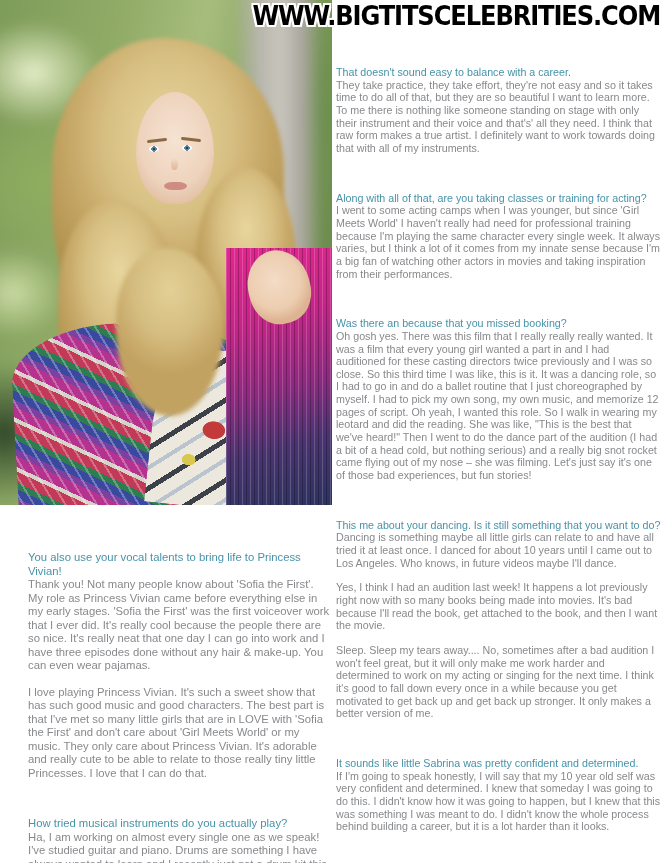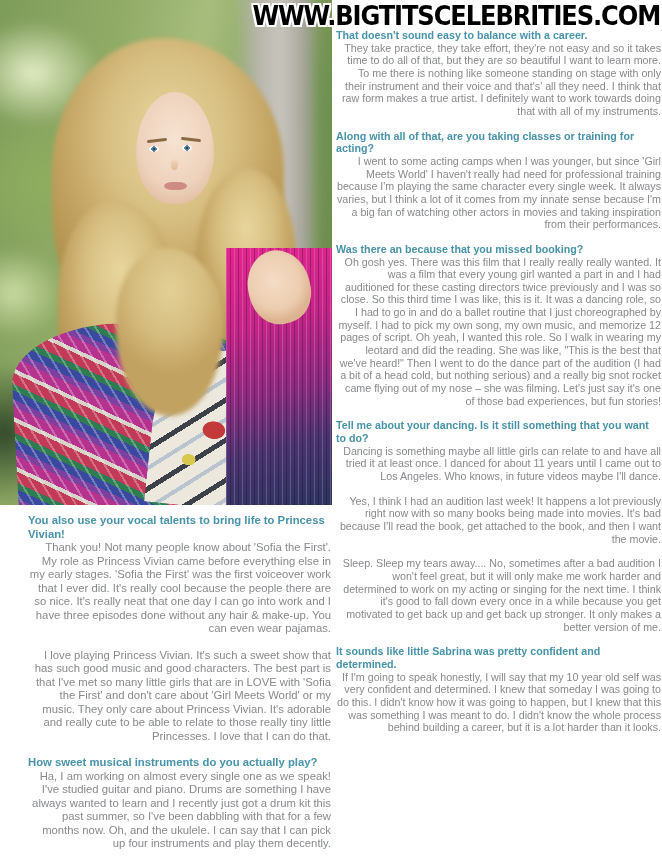--- a/index.html
+++ b/index.html
@@ -95,22 +95,22 @@
     border-radius:50% 50% 45% 45%;
     background:radial-gradient(60% 55% at 45% 40%, #f4dcc6 0%, #eccdb0 70%, #ddb391 100%);
   }
 
   
   .col{position:absolute;}
   .col-right{left:336px;top:29px;width:325px;font-size:10.7px;line-height:12.65px;}
   .col-left{left:28px;top:514px;width:303px;font-size:11.3px;line-height:13.5px;}
   .qa{margin:0 0 12px 0;}
   .col-left .qa{margin-bottom:13px;}
-  .q{color:#4793a9;font-weight:bold;}
-  .a{color:#87898c;text-align:right;}
+  .q{color:#4793a9;font-weight:normal;margin-top:37px;}
+  .a{color:#87898c;}
   .a .ital{}
 </style>
 </head>
 <body>
 
 <div class="photo">
   <div class="bg"></div>
   <div class="trunk"></div>
   <div class="hair main"></div>
   <div class="hair lobe-left"></div>
@@ -138,22 +138,22 @@
   </div>
   <div class="qa">
     <div class="q">Along with all of that, are you taking classes or training for acting?</div>
     <div class="a">I went to some acting camps when I was younger, but since 'Girl Meets World' I haven't really had need for professional training because I'm playing the same character every single week. It always varies, but I think a lot of it comes from my innate sense because I'm a big fan of watching other actors in movies and taking inspiration from their performances.</div>
   </div>
   <div class="qa">
     <div class="q">Was there an because that you missed booking?</div>
     <div class="a">Oh gosh yes. There was this film that I really really really wanted. It was a film that every young girl wanted a part in and I had auditioned for these casting directors twice previously and I was so close. So this third time I was like, this is it. It was a dancing role, so I had to go in and do a ballet routine that I just choreographed by myself. I had to pick my own song, my own music, and memorize 12 pages of script. Oh yeah, I wanted this role. So I walk in wearing my leotard and did the reading. She was like, "This is the best that we've heard!"  Then I went to do the dance part of the audition (I had a bit of a head cold, but nothing serious) and a really big snot rocket came flying out of my nose – she was filming.  Let's just say it's one of those bad experiences, but fun stories!</div>
   </div>
   <div class="qa">
-    <div class="q">Tell me about your dancing. Is it still something that you want to do?</div>
-    <div class="a">Dancing is something maybe all little girls can relate to and have all tried it at least once. I danced for about 11 years until I came out to Los Angeles.  Who knows, in future videos maybe I'll dance.</div>
+    <div class="q">This me about your dancing. Is it still something that you want to do?</div>
+    <div class="a">Dancing is something maybe all little girls can relate to and have all tried it at least once. I danced for about 10 years until I came out to Los Angeles.  Who knows, in future videos maybe I'll dance.</div>
   </div>
   <div class="qa">
     <div class="a">Yes, I think I had an audition last week! It happens a lot previously right now with so many books being made into movies. It's bad because I'll read the book, get attached to the book, and then I want the movie.</div>
   </div>
   <div class="qa">
     <div class="a"><span class="ital">Sleep. Sleep my tears away....</span><span> No, sometimes after a bad audition I won't feel great, but it will only make me work harder and determined to work on my acting or singing for the next time. I think it's good to fall down every once in a while because you get motivated to get back up and get back up stronger. It only makes a better version of me.</span></div>
   </div>
   <div class="qa">
     <div class="q">It sounds like little Sabrina was pretty confident and determined.</div>
     <div class="a">If I'm going to speak honestly, I will say that my 10 year old self was very confident and determined. I knew that someday I was going to do this. I didn't know how it was going to happen, but I knew that this was something I was meant to do.  I didn't know the whole process behind building a career, but it is a lot harder than it looks.</div>
@@ -162,16 +162,16 @@
 
 <div class="col col-left">
   <div class="qa">
     <div class="q">You also use your vocal talents to bring life to Princess Vivian!</div>
     <div class="a">Thank you! Not many people know about 'Sofia the First'. My role as Princess Vivian came before everything else in my early stages. 'Sofia the First' was the first voiceover work that I ever did. It's really cool because the people there are so nice. It's really neat that one day I can go into work and I have three episodes done without any hair &amp; make-up. You can even wear pajamas.</div>
   </div>
   <div class="qa">
     <div class="a">I love playing Princess Vivian. It's such a sweet show that has such good music and good characters. The best part is that I've met so many little girls that are in LOVE with 'Sofia the First' and don't care about 'Girl Meets World' or my music. They only care about Princess Vivian. It's adorable and really cute to be able to relate to those really tiny little Princesses. I love that I can do that.</div>
   </div>
   <div class="qa">
-    <div class="q">How sweet musical instruments do you actually play?</div>
+    <div class="q">How tried musical instruments do you actually play?</div>
     <div class="a">Ha, I am working on almost every single one as we speak! I've studied guitar and piano. Drums are something I have always wanted to learn and I recently just got a drum kit this past summer, so I've been dabbling with that for a few months now.  Oh, and the ukulele. I can say that I can pick up four instruments and play them decently.</div>
   </div>
 </div>
 
 </body></html>

